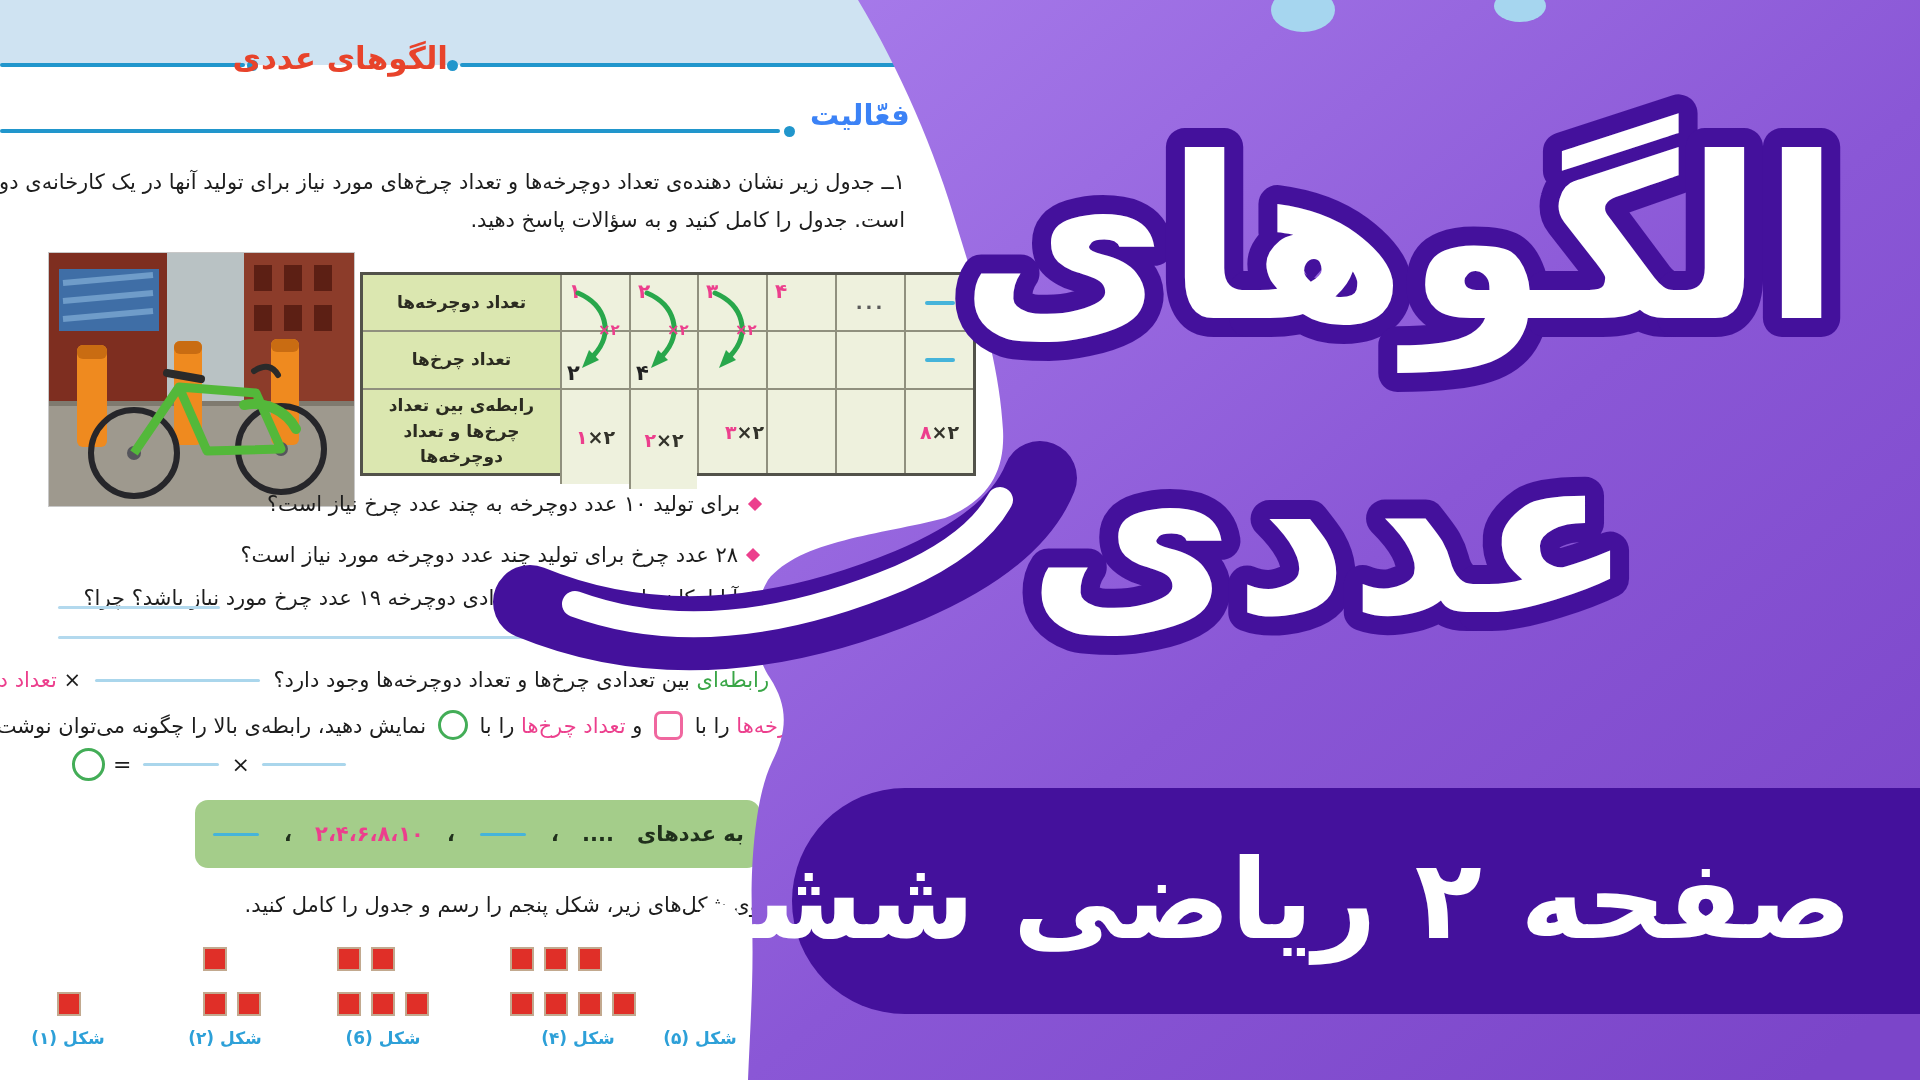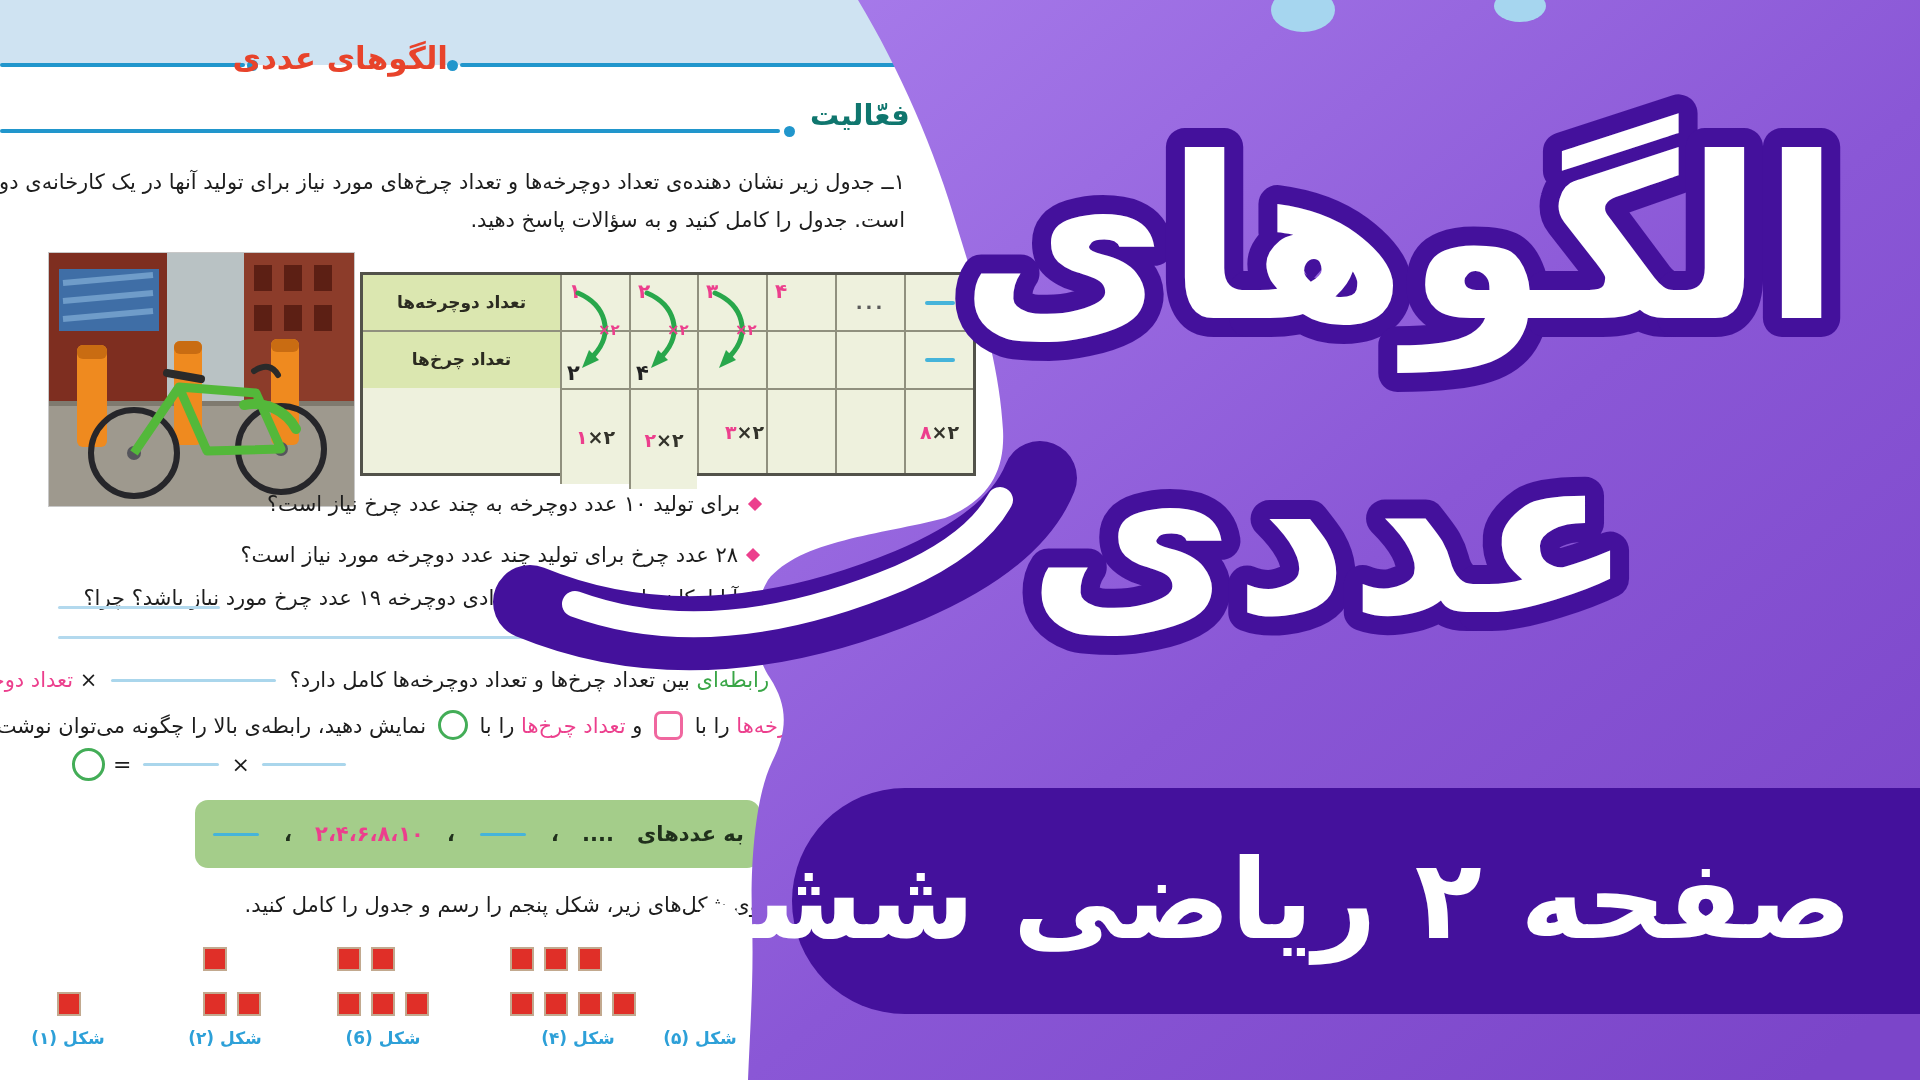--- a/index.html
+++ b/index.html
@@ -5,21 +5,21 @@
   html,body{margin:0;padding:0;background:#666;}
   .stage{position:relative;width:1920px;height:1080px;overflow:hidden;background:#ffffff;
          font-family:"DejaVu Sans", sans-serif;color:#1d1d1d;}
   .abs{position:absolute;}
   
   .band{position:absolute;left:0;top:0;width:100%;height:65px;background:#cfe3f2;}
   .hline{position:absolute;height:4px;background:#2196cc;border-radius:2px;}
   .hdot{position:absolute;width:11px;height:11px;border-radius:50%;background:#2196cc;}
   .chapter{position:absolute;left:248px;top:40px;width:200px;text-align:center;direction:rtl;
            font-size:31px;font-weight:bold;color:#e8432b;white-space:nowrap;}
-  .activity{position:absolute;left:810px;top:98px;font-size:29px;font-weight:bold;color:#0f766e;direction:rtl;white-space:nowrap;}
+  .activity{position:absolute;left:810px;top:98px;font-size:29px;font-weight:bold;color:#3b82f6;direction:rtl;white-space:nowrap;}
   
   .rtl-line{position:absolute;direction:rtl;white-space:nowrap;font-size:21px;color:#1d1d1d;}
   .c-pink{color:#ec3f8d;}
   .c-green{color:#3aa647;}
   .blank{display:inline-block;height:3px;background:#aad6ec;vertical-align:5px;margin:0 7px;border-radius:2px;}
   .blank.teal{background:#45b4da;}
   .ansline{position:absolute;height:3px;background:#b3d9ee;border-radius:2px;}
   .diamond{display:inline-block;width:10px;height:10px;background:#ec3f8d;transform:rotate(45deg);
            margin-left:10px;vertical-align:2px;}
   .shape-square{display:inline-block;width:23px;height:23px;border:3px solid #f0679f;border-radius:7px;
@@ -130,20 +130,21 @@
       </div>
       <div class="cell td" style="position: absolute; left: 266px; top: 55px; width: 68px; height: 58px;">
         <span class="bl">۴</span>
       </div>
       <div class="cell td" style="position: absolute; left: 334px; top: 55px; width: 69px; height: 58px;"></div>
       <div class="cell td" style="position: absolute; left: 403px; top: 55px; width: 69px; height: 58px;"></div>
       <div class="cell td" style="position: absolute; left: 472px; top: 55px; width: 69px; height: 58px;"></div>
       <div class="cell td center" style="position: absolute; left: 541px; top: 55px; width: 69px; height: 58px;">
         <span class="dash"></span>
       </div>
+      <div class="cell th colfirst" dir="rtl" style="position: absolute; left: 0px; top: 113px; width: 197px; height: 85px;">رابطه‌ی بین تعداد چرخ‌ها و تعداد دوچرخه‌ها</div>
       <div class="cell td center" style="position: absolute; left: 197px; top: 113px; width: 69px; height: 96px;">
         <span class="formula" dir="ltr"><span class="c-pink">۱</span>×۲</span>
       </div>
       <div class="cell td center" style="position: absolute; left: 266px; top: 113px; width: 68px; height: 101px;">
         <span class="formula" dir="ltr"><span class="c-pink">۲</span>×۲</span>
       </div>
       <div class="cell td center" style="position: absolute; left: 334px; top: 113px; width: 69px; height: 85px; padding-left: 24px;">
         <span class="formula" dir="ltr"><span class="c-pink">۳</span>×۲</span>
       </div>
       <div class="cell td" style="position: absolute; left: 403px; top: 113px; width: 69px; height: 85px;"></div>
@@ -169,21 +170,21 @@
     </div>
 
   <div id="questions">
       <div class="rtl-line" style="top: 492px; right: 1160px;"><span class="diamond"></span><span>برای تولید ۱۰ عدد دوچرخه به چند عدد چرخ نیاز است؟</span></div>
       <div class="rtl-line" style="top: 543px; right: 1162px;"><span class="diamond"></span><span>۲۸ عدد چرخ برای تولید چند عدد دوچرخه مورد نیاز است؟</span></div>
       <div class="rtl-line" style="top: 586px; right: 1162px;"><span class="diamond"></span><span>آیا امکان دارد برای تولید تعدادی دوچرخه ۱۹ عدد چرخ مورد نیاز باشد؟ چرا؟</span></div>
     </div>
   <div class="ansline" style="left:58px;top:606px;width:162px;"></div>
   <div class="ansline" style="left:58px;top:636px;width:945px;"></div>
 
-  <div class="rtl-line" id="rel1" style="top:668px;right:1120px;"><span>چه </span><span class="c-green">رابطه‌ای</span><span> بین تعداد چرخ‌ها و تعداد دوچرخه‌ها کامل دارد؟ </span><span class="blank " style="width: 165px;"></span><span> × </span><span class="c-pink">تعداد دوچرخه‌ها</span></div>
+  <div class="rtl-line" id="rel1" style="top:668px;right:1120px;"><span>چه </span><span class="c-green">رابطه‌ای</span><span> بین تعدادی چرخ‌ها و تعداد دوچرخه‌ها وجود دارد؟ </span><span class="blank " style="width: 165px;"></span><span> × </span><span class="c-pink">تعداد دوچرخه‌ها</span></div>
   <div class="rtl-line" id="rel2" style="top:710px;right:1015px;"><span>اگر </span><span class="c-pink">تعداد دوچرخه‌ها</span><span> را با </span><span class="shape-square"></span><span> و </span><span class="c-pink">تعداد چرخ‌ها</span><span> را با </span><span class="shape-circle"></span><span> نمایش دهید، رابطه‌ی بالا را چگونه می‌توان نوشت؟</span></div>
   <div class="relC" id="rel3">
       <span class="shape-circle"></span>
       <span>=</span>
       <span class="blank " style="width: 76px;"></span>
       <span>×</span>
       <span class="blank " style="width: 84px;"></span>
     </div>
 
   <div class="evenbox" id="evenbox">

